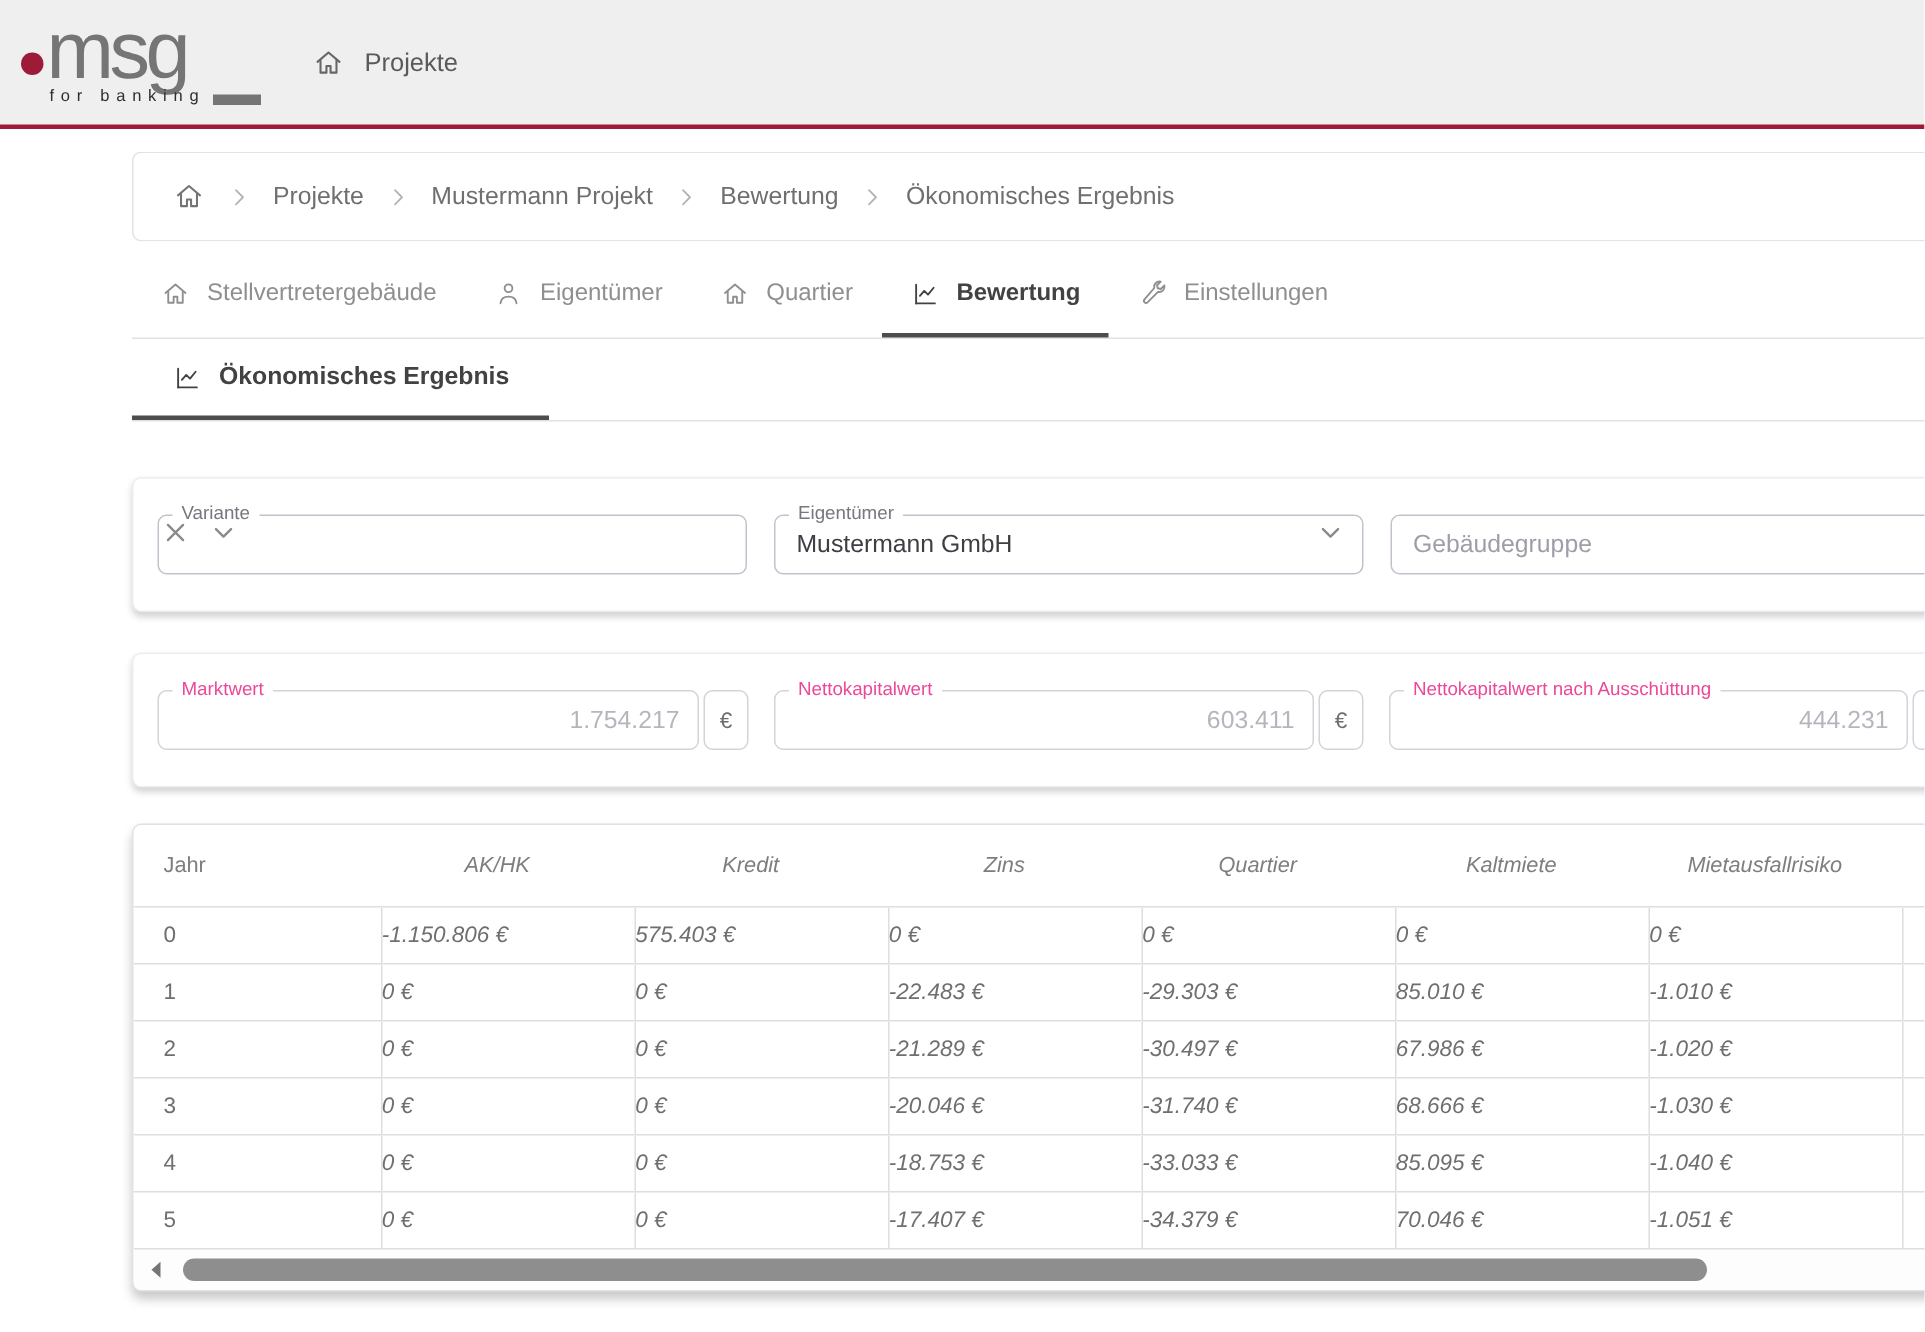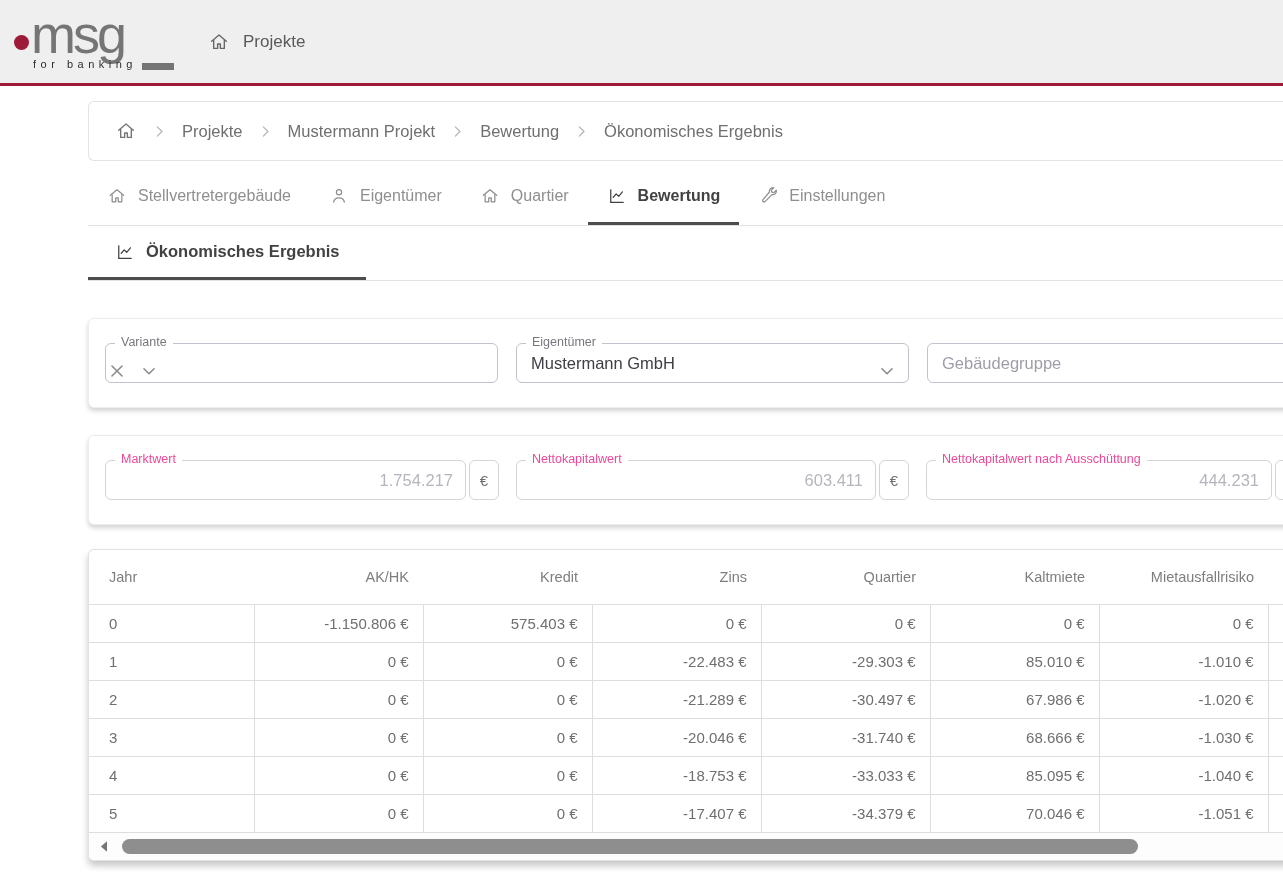--- a/index.html
+++ b/index.html
@@ -48,21 +48,21 @@
 
   
   .card { background:#fff; border:1px solid #ededf0; border-radius:6px;
     box-shadow:0 3px 5px rgba(0,0,0,0.18); display:flex; align-items:center;
     padding-left:16px; }
   .filters-card { margin-top:37px; height:90px; gap:18px; }
   .values-card  { margin-top:27px; height:90px; gap:17px; }
 
   
   .field { position:relative; height:40px; border:1px solid #c2c2cc; border-radius:6px;
-    display:flex; align-items:flex-end; background:#fff; }
+    display:flex; align-items:flex-start; background:#fff; }
   .field-label { position:absolute; top:-9px; left:9px; background:#fff; padding:0 6px;
     font-size:12.5px; color:#77777f; white-space:nowrap; }
   .field input { border:none; outline:none; background:transparent; flex:1; min-width:0;
     height:100%; font-family:"Liberation Sans",sans-serif; font-size:16.5px;
     color:#3e3e44; padding:0 10px 0 14px; }
   .field input::placeholder { color:#9e9ea8; }
   .field .field-icon { width:22px; height:22px; color:#8a8a8a; cursor:pointer;
     margin-right:10px; }
   .field.disabled { border-color:#d3d3da; }
   .field.disabled .field-label { color:#ec4899; }
@@ -80,21 +80,21 @@
   .w-netto2 { width:346px; }
 
   
   .table-card { margin-top:24px; background:#fff; border:1px solid #e2e2e4;
     border-radius:6px; box-shadow:0 5px 7px rgba(0,0,0,0.22); overflow:hidden; }
   table { border-collapse:collapse; table-layout:fixed; width:1310px; }
   th { height:54px; font-weight:normal; font-size:14.5px; color:#7e7e7e; }
   td { height:38px; font-size:15px; color:#6f6f6f; border-top:1px solid #dedede; }
   td + td { border-left:1px solid #dedede; }
   .c-left { text-align:left; padding-left:20px; }
-  .c-num  { text-align:right; padding-right:14px; }
+  .c-num  { padding-right:14px;font-style:italic; }
   col.col-jahr { width:165px; } col.col-std { width:169px; } col.col-ghost { width:131px; }
 
   
   .hscroll { height:28px; display:flex; align-items:center; padding-left:7px;
     border-top:1px solid #dedede; background:#fdfdfd; }
   .hscroll-arrow { width:17px; height:17px; color:#757575; cursor:pointer; }
   .hscroll-thumb { margin-left:9px; width:1016px; height:15px; border-radius:8px;
     background:#8e8e8e; cursor:grab; }
 </style>
 </head>

